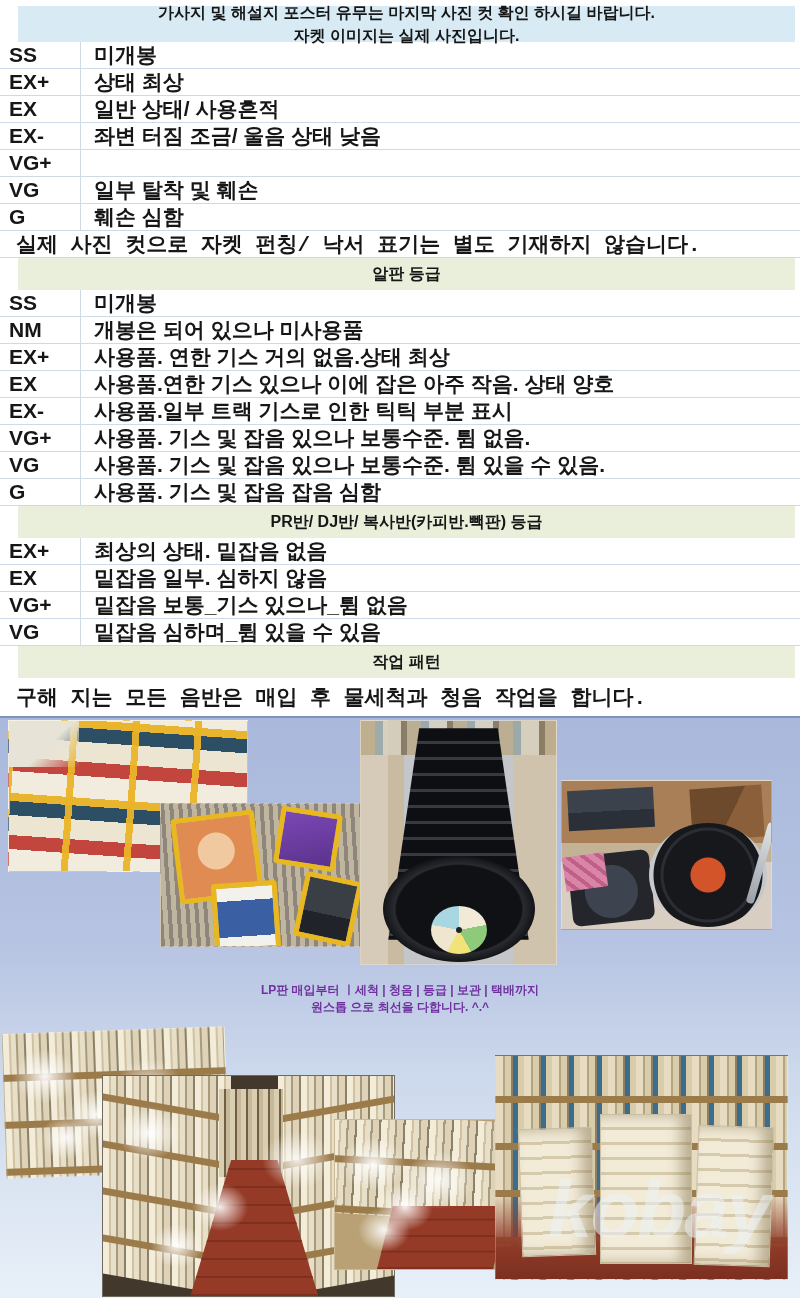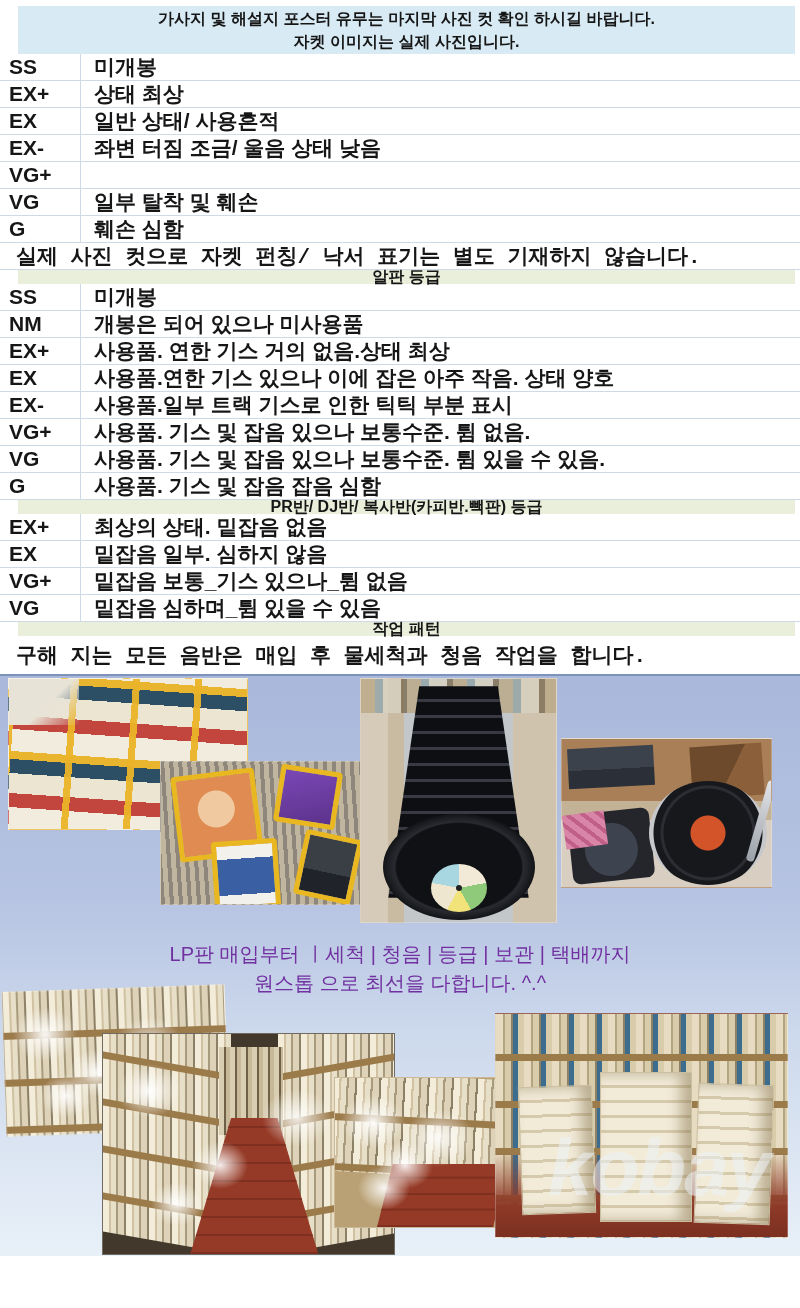--- a/index.html
+++ b/index.html
@@ -14,22 +14,22 @@
     --ink:#161616;
   }
   *{margin:0;padding:0;box-sizing:border-box;}
   html,body{background:#ffffff;}
   body{font-family:"Liberation Sans","DejaVu Sans",sans-serif;color:var(--ink);}
   .page{position:relative;width:800px;height:1308px;margin:0 auto;background:#fff;overflow:hidden;}
 
   
   .grading{padding-top:6px;font-weight:bold;}
   .hdr{display:flex;flex-direction:column;justify-content:center;text-align:center;font-size:16px;font-weight:bold;}
-  .hdr.blue{height:48px;margin:0 5px 0 18px;background:var(--header-blue);line-height:1.45;}
-  .hdr.green{height:14px;margin:0 5px 0 18px;background:var(--header-green);}
+  .hdr.blue{height:36px;margin:0 5px 0 18px;background:var(--header-blue);line-height:1.45;}
+  .hdr.green{height:32px;margin:0 5px 0 18px;background:var(--header-green);}
   .row{display:flex;align-items:center;height:27px;border-bottom:1px solid var(--rule);font-size:21px;}
   .row .g{width:81px;flex:0 0 81px;padding-left:9px;border-right:1px solid var(--rule);align-self:stretch;display:flex;align-items:center;}
   .row .d{padding-left:13px;}
   .row.note{padding-left:16px;height:27px;font-family:Liberation Mono, monospace;}
   .row.worknote{border-bottom:none;height:38px;}
 
   
   .notice{height:25px;display:flex;align-items:center;background:var(--notice-yellow);
     border-right:8px solid var(--notice-edge);border-bottom:2px solid #d98c00;
     font-size:16px;font-weight:bold;color:#4a0e00;padding-left:5px;}
@@ -128,21 +128,21 @@
       repeating-linear-gradient(90deg,#e7dcc2 0 7px,#b4a582 7px 9px,#d9ccab 9px 15px,#8c8066 15px 17px,#3d6d8e 17px 22px,#d9ccab 22px 28px);}
   .pd .box{position:absolute;background:
       repeating-linear-gradient(180deg,#f2ebd8 0 12px,#d6caac 12px 15px);
       border:1px solid #cbbfa2;box-shadow:inset -10px 0 14px rgba(120,100,60,.45);}
   .pd .s1{left:24px;top:72px;width:74px;height:128px;transform:rotate(-2deg);}
   .pd .s2{left:104px;top:58px;width:92px;height:150px;}
   .pd .s3{left:200px;top:70px;width:76px;height:140px;transform:rotate(2deg);}
 
   
   .slogan{position:absolute;left:0;right:0;top:264px;text-align:center;
-    color:var(--slogan-purple);font-weight:normal;font-size:20px;line-height:1.45;}
+    color:var(--slogan-purple);font-weight:bold;font-size:12px;line-height:1.45;}
   .watermark{position:absolute;left:548px;top:446px;font-size:80px;font-weight:bold;
     letter-spacing:-2px;color:rgba(236,242,248,.55);font-style:italic;}
 </style>
 </head>
 <body>
 
 <div class="page">
 
   <section class="grading">
 

